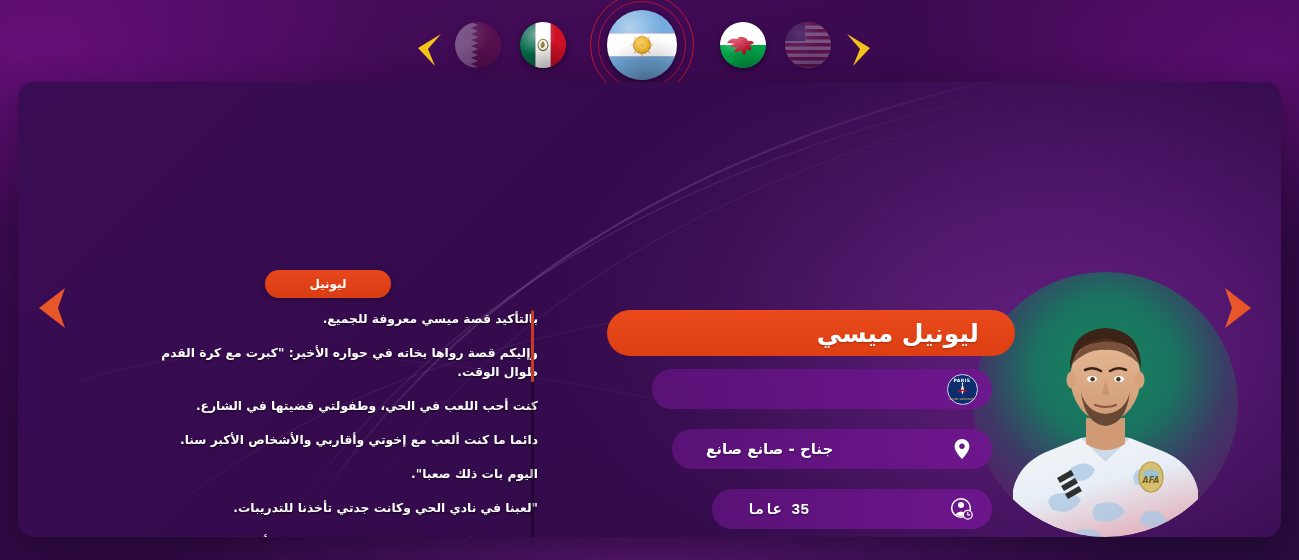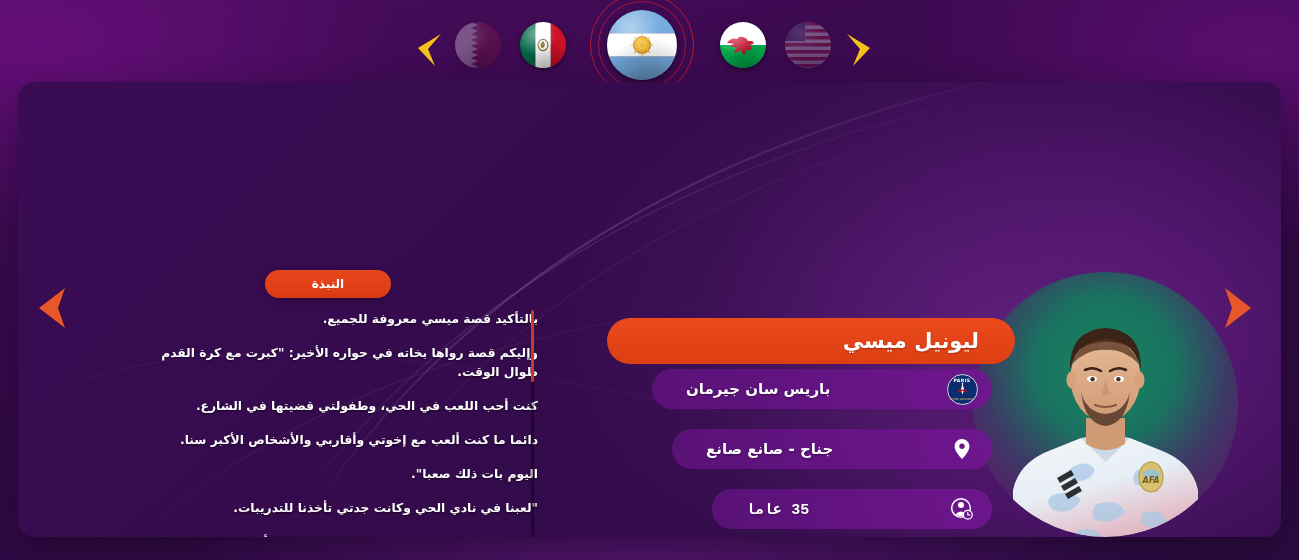--- a/index.html
+++ b/index.html
@@ -125,25 +125,24 @@
   }
 
   
   #player-name-banner {
     position: absolute; left: 589px; top: 228px;
     width: 408px; height: 46px;
     background: linear-gradient(180deg,#ea4a1c,#dd3f12);
     border-radius: 23px 23px 23px 23px;
     display: flex; align-items: center; justify-content: flex-start;
     padding-right: 36px;
-    color: #fff; font-size: 21px; font-weight: bold;
+    color: #fff; font-size: 25px; font-weight: bold;
     letter-spacing: .3px;
     text-shadow: 0 1px 2px rgba(0,0,0,.28);
     z-index: 4;
-    margin-top: 8px;
   }
 
   .info-row {
     position: absolute;
     height: 40px;
     border-radius: 20px;
     background: linear-gradient(90deg, rgba(92,18,122,.92), rgba(112,22,144,.92));
     display: flex; align-items: center;
     z-index: 3;
   }
@@ -312,21 +311,21 @@
       </radialGradient>
     </defs>
     <ellipse cx="960" cy="250" rx="430" ry="300" fill="url(#glow)"></ellipse>
     <path d="M300 420 C430 230 640 70 1010 -10" stroke="url(#swg)" stroke-width="2.2" fill="none"></path>
     <path d="M275 430 C410 240 630 85 1010 5" stroke="url(#swg)" stroke-width="1.4" fill="none" opacity=".7"></path>
     <path d="M330 440 C460 250 665 95 1030 15" stroke="url(#swg)" stroke-width="1" fill="none" opacity=".5"></path>
     <path d="M120 455 C260 330 450 250 760 215" stroke="url(#swg)" stroke-width="1.2" fill="none" opacity=".45"></path>
     <path d="M60 300 C200 250 420 270 700 330" stroke="url(#swg)" stroke-width="1" fill="none" opacity=".30"></path>
   </svg>
 
-  <div id="bio-tab">النبذة</div>
+  <div id="bio-tab">ليونيل</div>
 
   <div id="bio-scroll-area">
     <div id="bio-text">
         <p>بالتأكيد قصة ميسي معروفة للجميع.</p>
         <p>وإليكم قصة رواها بخاته في حواره الأخير: "كبرت مع كرة القدم طوال الوقت.</p>
         <p>كنت أحب اللعب في الحي، وطفولتي قضيتها في الشارع.</p>
         <p>دائما ما كنت ألعب مع إخوتي وأقاربي والأشخاص الأكبر سنا.</p>
         <p>اليوم بات ذلك صعبا".</p>
         <p>"لعبنا في نادي الحي وكانت جدتي تأخذنا للتدريبات.</p>
         <p>في يوم ما كان هناك لاعب غاب عن الفريق الأكبر سنا وطلبت جدتي من</p>
@@ -344,21 +343,20 @@
       <div id="psg-badge">
         <span class="psg-txt">PARIS</span>
         <svg width="17" height="17" viewBox="0 0 17 17" style="margin-top:1px;">
           <path d="M8.5 2.4 L10.1 9 L8.5 13.6 L6.9 9 Z" fill="#ffffff"></path>
           <path d="M4.3 9.6 Q8.5 7.4 12.7 9.6 L12.7 11 Q8.5 9 4.3 11 Z" fill="#e30613"></path>
           <rect x="7.9" y="1.6" width="1.2" height="2.1" fill="#ffffff"></rect>
         </svg>
         <span class="psg-txt2">SAINT-GERMAIN</span>
       </div>
     </div>
-    <div class="info-label">باريس سان جيرمان</div>
   </div>
 
   <div class="info-row" id="info-row-position">
     <div class="info-icon">
       <svg width="22" height="26" viewBox="0 0 22 26">
         <path d="M11 3 C6.9 3 3.6 6.3 3.6 10.4 C3.6 15.6 11 23 11 23 C11 23 18.4 15.6 18.4 10.4 C18.4 6.3 15.1 3 11 3 Z" fill="#ffffff"></path>
         <circle cx="11" cy="10.2" r="2.7" fill="#6b1688"></circle>
       </svg>
     </div>
     <div class="info-label">جناح - صانع صانع</div>

